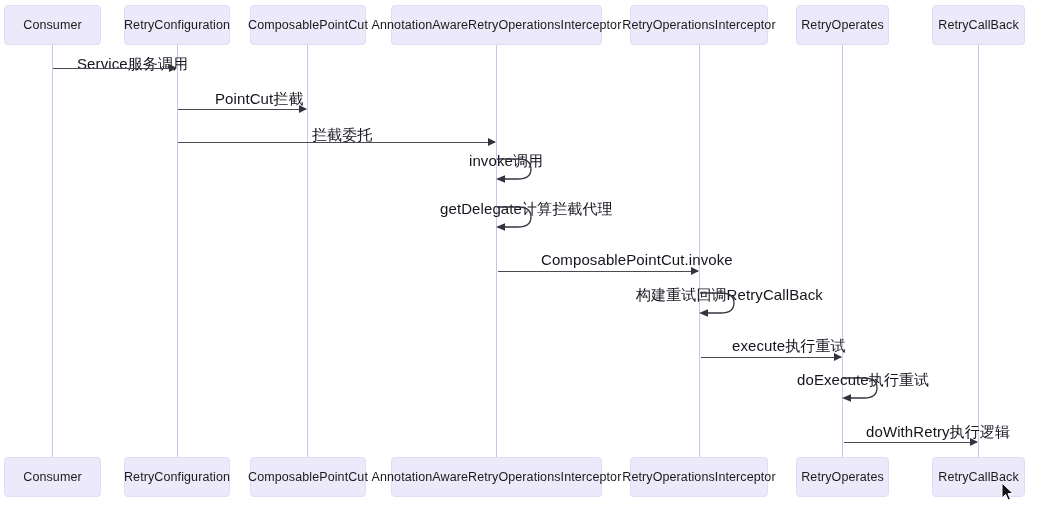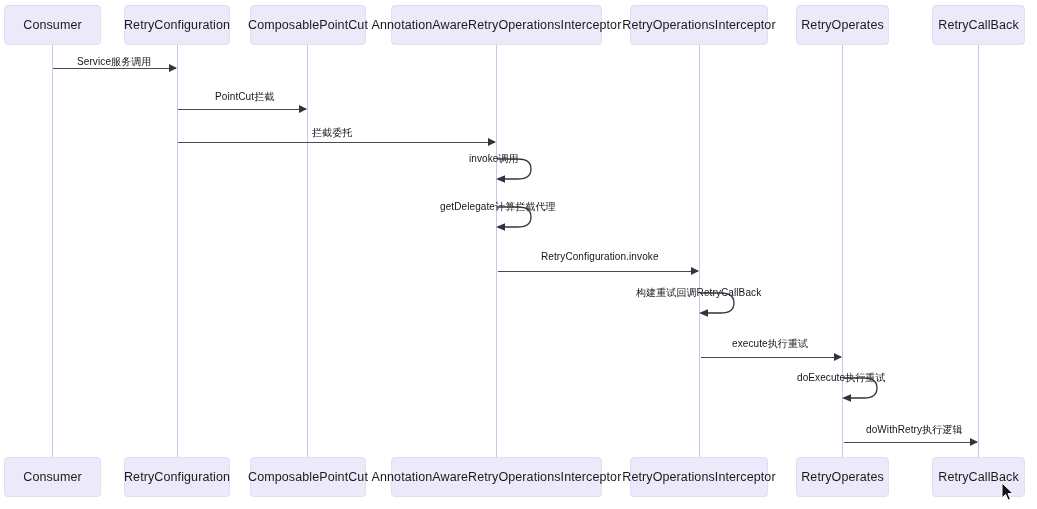--- a/index.html
+++ b/index.html
@@ -30,21 +30,21 @@
   }
   .arrowhead{
     position:absolute;
     width:0;height:0;
     border-top:4.5px solid transparent;
     border-bottom:4.5px solid transparent;
     border-left:8px solid #33333f;
   }
   .msg-label{
     position:absolute;
-    font-size:10px;
+    font-size:15px;
     color:#14141c;
     white-space:nowrap;
     letter-spacing:.1px;
   }
   .selfloop{position:absolute;}
   .cursor{position:absolute;pointer-events:none;}
 </style>
 </head>
 <body>
 
@@ -97,21 +97,21 @@
       <div class="msg-label" style="left: 469px; top: 152px;">invoke调用</div>
       <svg width="46" height="36" class="selfloop" style="left: 492px; top: 153px;">
         <path d="M5 6 L26 6 Q39 6 39 16 Q39 26 26 26 L9 26" fill="none" stroke="#33333f" stroke-width="1.3"></path>
         <path d="M13 22.2 L4 26 L13 29.8 Z" fill="#33333f"></path>
       </svg>
       <div class="msg-label" style="left: 440px; top: 200px;">getDelegate计算拦截代理</div>
       <svg width="46" height="36" class="selfloop" style="left: 492px; top: 201px;">
         <path d="M5 6 L26 6 Q39 6 39 16 Q39 26 26 26 L9 26" fill="none" stroke="#33333f" stroke-width="1.3"></path>
         <path d="M13 22.2 L4 26 L13 29.8 Z" fill="#33333f"></path>
       </svg>
-      <div class="msg-label" style="left: 541px; top: 251px;">RetryConfiguration.invoke</div>
+      <div class="msg-label" style="left: 541px; top: 251px;">ComposablePointCut.invoke</div>
       <div class="msg-line" style="left: 498px; top: 271px; width: 200px;"></div>
       <div class="arrowhead" style="left: 691px; top: 267px;"></div>
       <div class="msg-label" style="left: 636px; top: 286px;">构建重试回调RetryCallBack</div>
       <svg width="46" height="36" class="selfloop" style="left: 695px; top: 287px;">
         <path d="M5 6 L26 6 Q39 6 39 16 Q39 26 26 26 L9 26" fill="none" stroke="#33333f" stroke-width="1.3"></path>
         <path d="M13 22.2 L4 26 L13 29.8 Z" fill="#33333f"></path>
       </svg>
       <div class="msg-label" style="left: 732px; top: 337px; text-align: right;">execute执行重试</div>
       <div class="msg-line" style="left: 701px; top: 357px; width: 140px;"></div>
       <div class="arrowhead" style="left: 834px; top: 353px;"></div>

